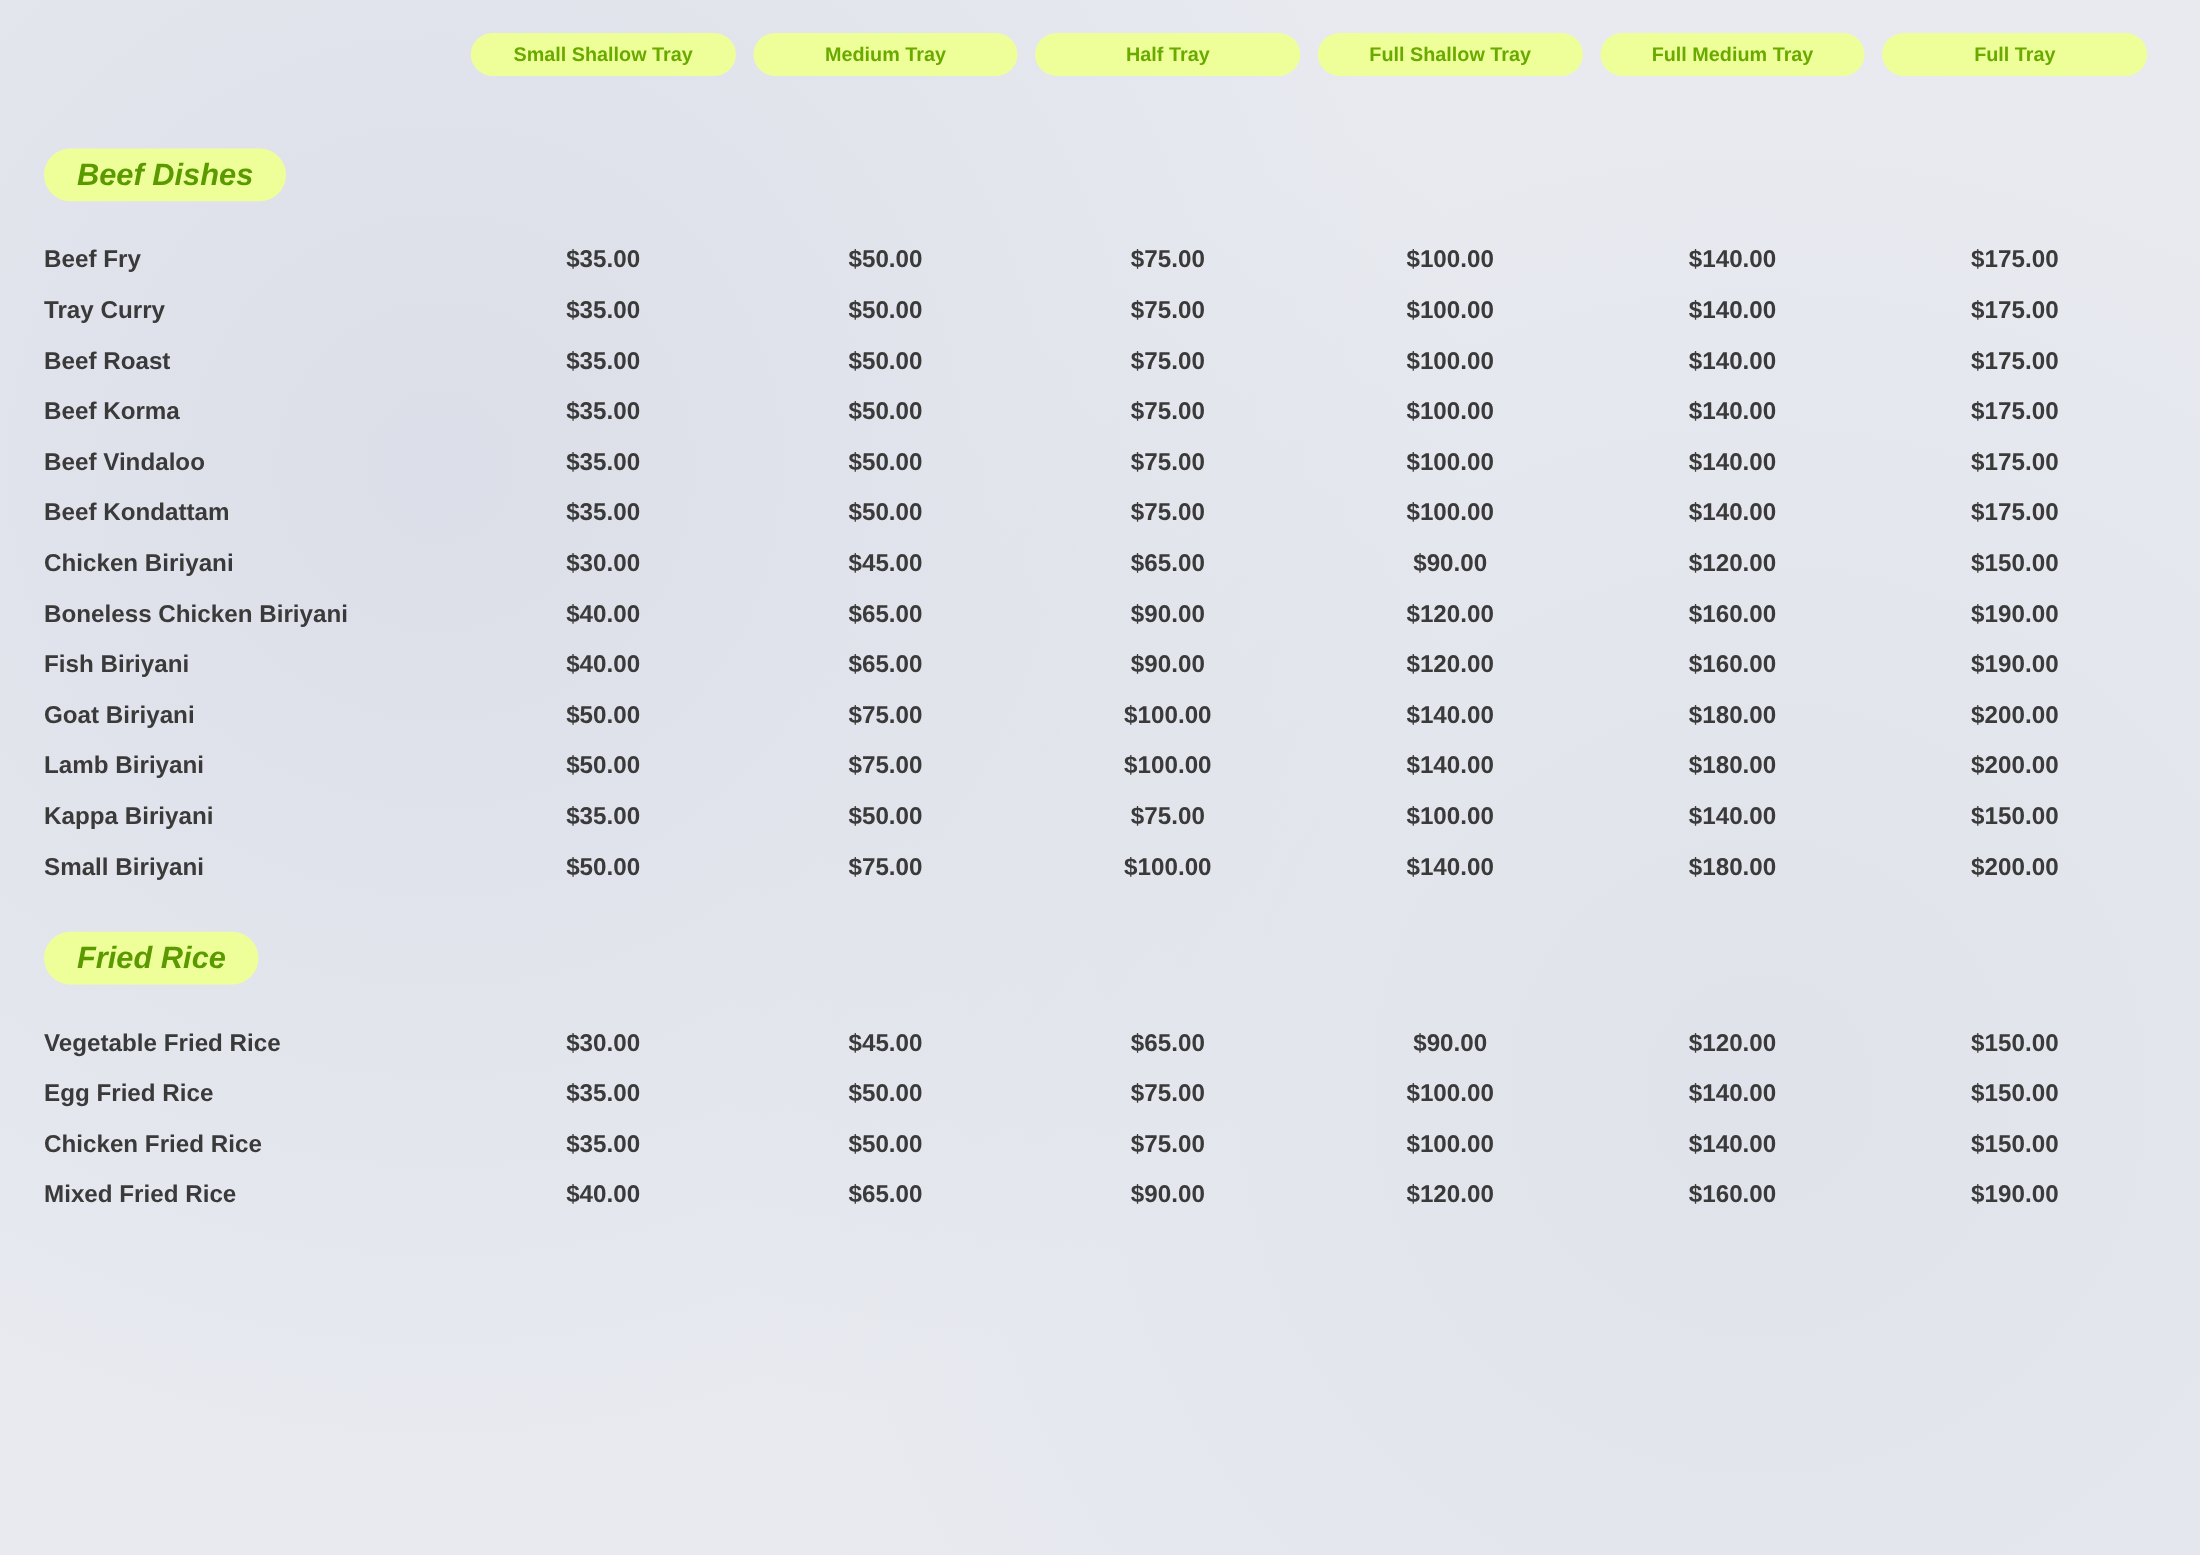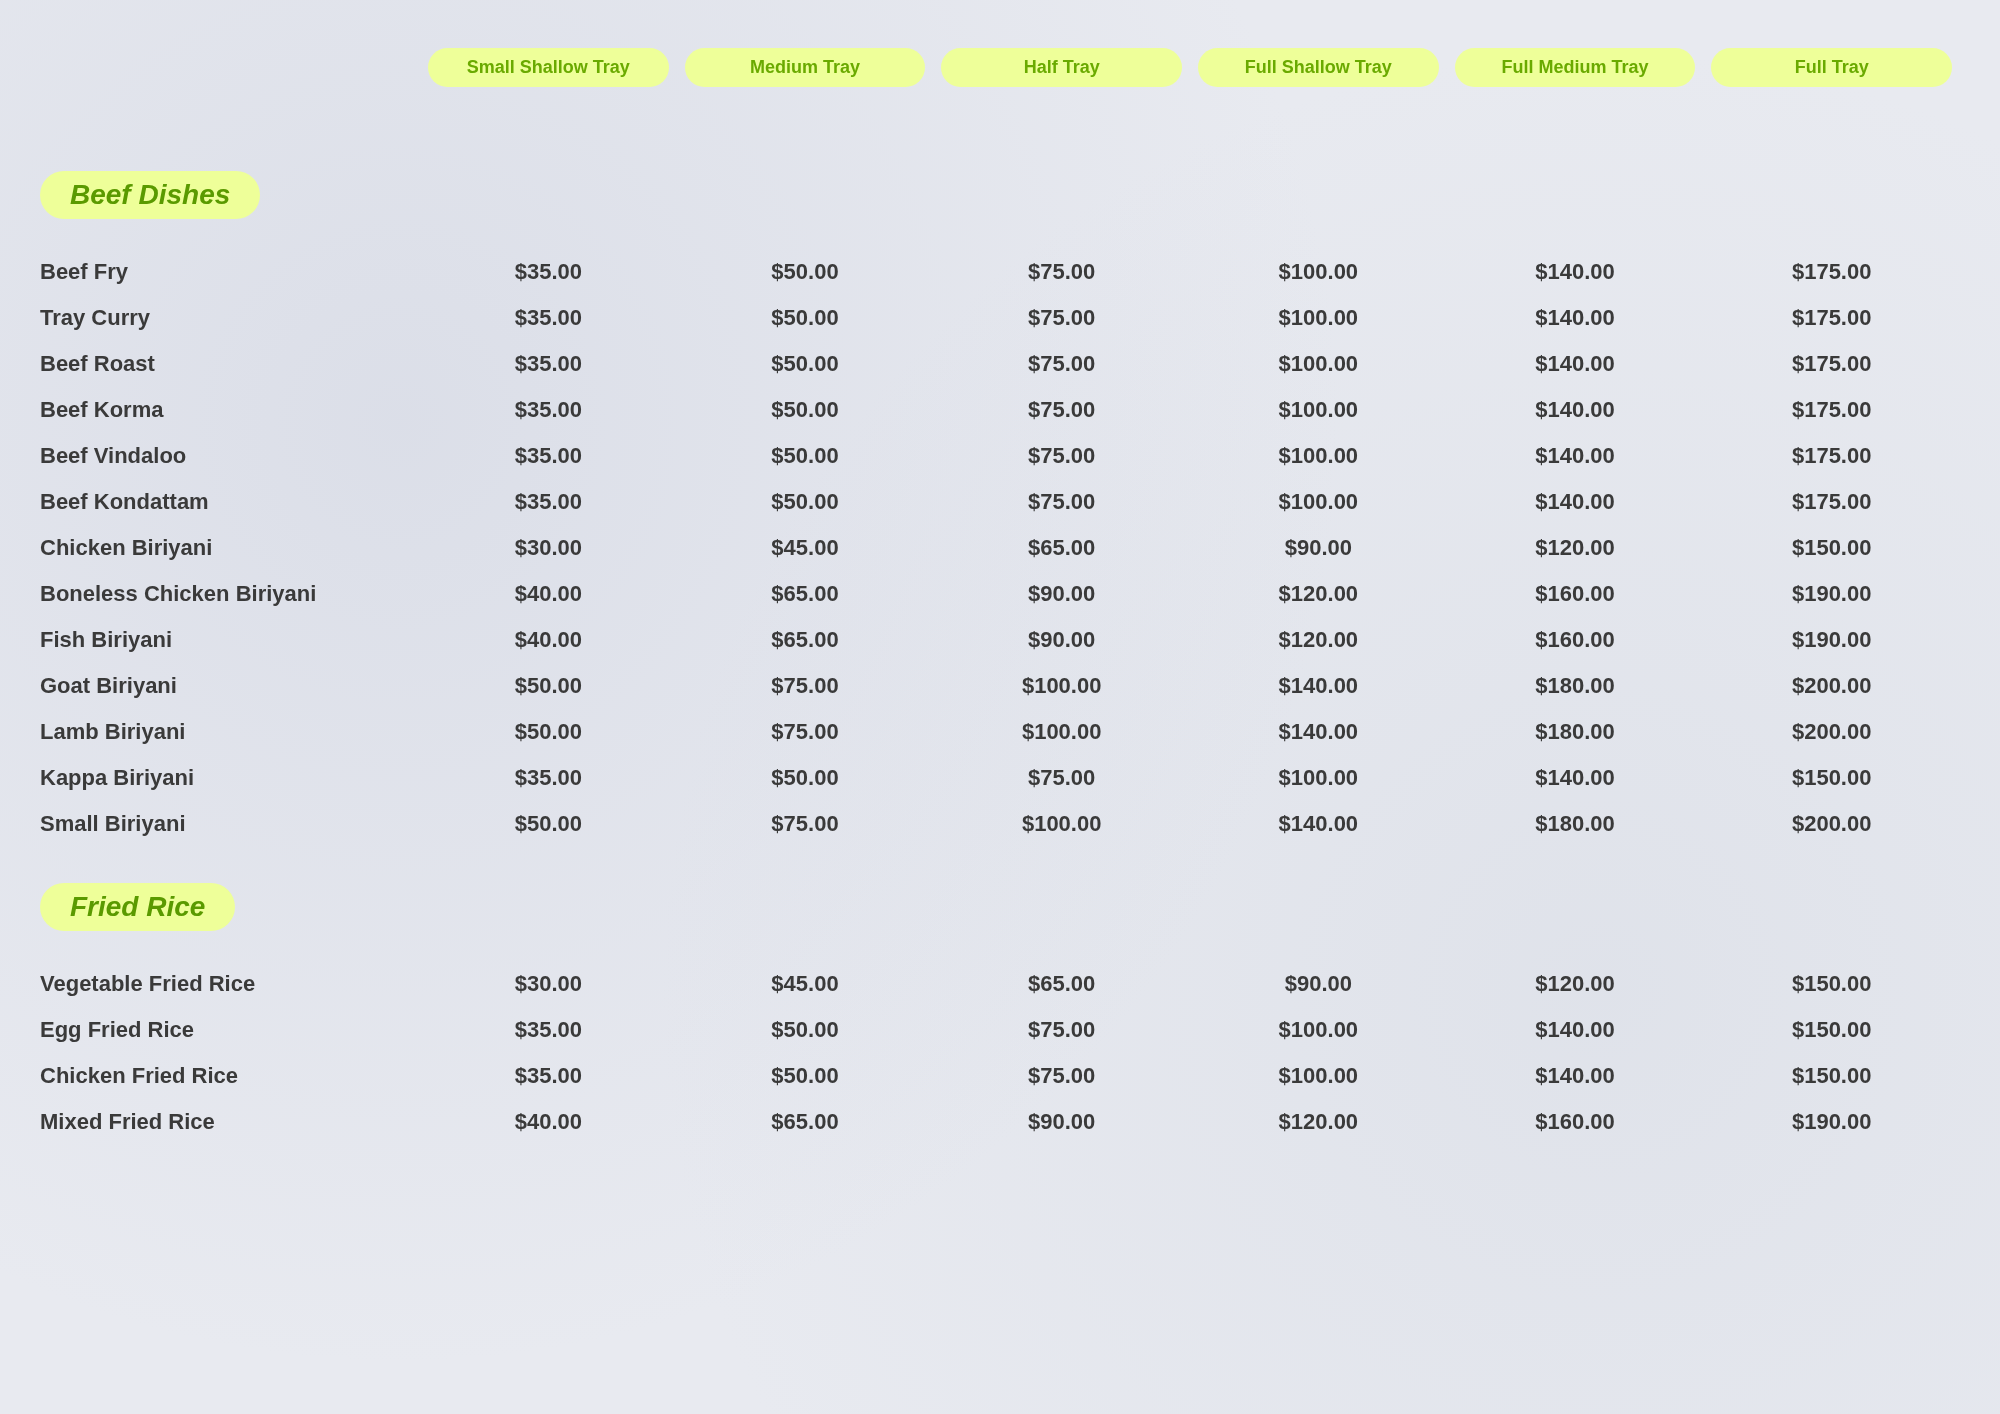--- a/index.html
+++ b/index.html
@@ -43,21 +43,21 @@
 
     .col-header {
       flex: 1;
       text-align: center;
       font-size: 18px;
       font-weight: 800;
       color: #6aaa00;
       background-color: #eeff99;
       border-radius: 20px;
       padding: 8px 12px;
-      margin: 18px 8px;
+      margin: 0 8px;
       line-height: 1.3;
     }
 
     .section-label {
       display: inline-block;
       background-color: #eeff99;
       border-radius: 30px;
       padding: 8px 30px;
       font-size: 28px;
       font-weight: 900;

